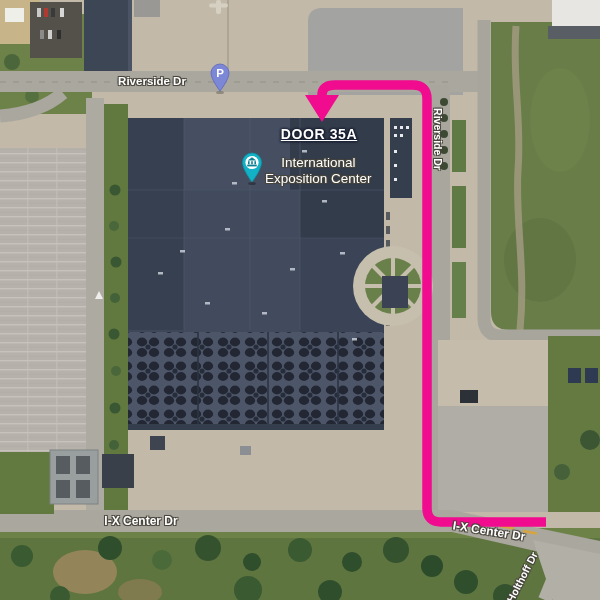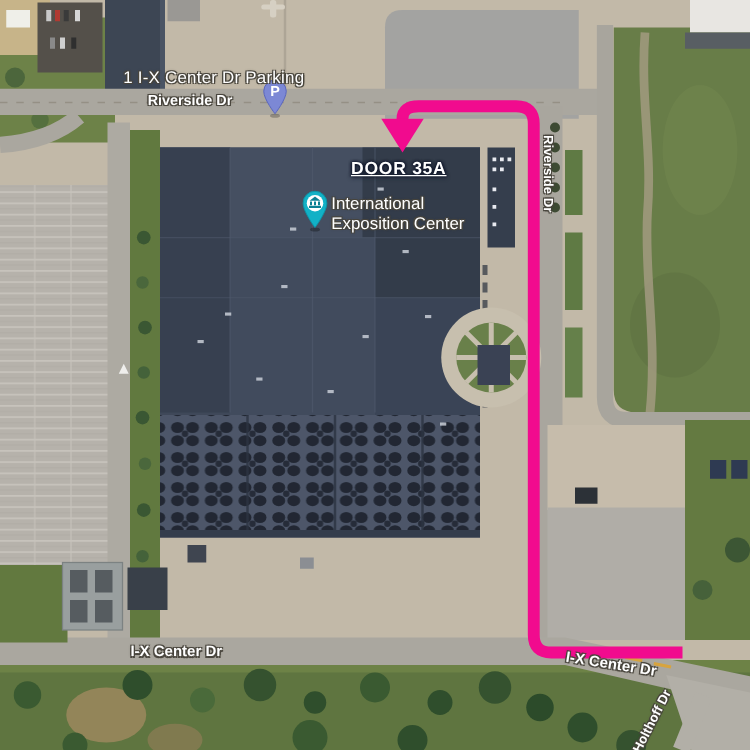--- a/index.html
+++ b/index.html
@@ -21,21 +21,21 @@
   .lbl-road{font-size:11.5px;font-weight:700;}
   .lbl-road-sm{font-size:10.5px;font-weight:700;}
   .lbl-door{
     font-size:14px;font-weight:700;letter-spacing:.6px;
     text-shadow:0 1px 3px rgba(18,24,44,.95),0 0 3px rgba(18,24,44,.9),
       -1px 0 2px rgba(18,24,44,.7),1px 0 2px rgba(18,24,44,.7);
     text-decoration:underline;
   }
   .lbl-venue{
     font-size:13.5px;font-weight:500;line-height:1.22;white-space:pre-line;
-    transform:none;text-align:left;
+    transform:none;text-align:center;
   }
   .rot90{transform:translate(-50%,-50%) rotate(90deg);}
   .rot8{transform:translate(-50%,-50%) rotate(9deg);}
   .rotHolt{transform:translate(-50%,-50%) rotate(-63deg);}
   .pin{position:absolute;}
 </style>
 </head>
 <body>
 
 <div id="map">
@@ -283,21 +283,20 @@
     <circle cx="12" cy="10.5" r="6.6" fill="#ffffff"></circle>
     <g fill="#0c7f93">
       <polygon points="12,5.2 7.6,8.6 16.4,8.6"></polygon>
       <rect x="8" y="9.2" width="1.6" height="3"></rect>
       <rect x="11.2" y="9.2" width="1.6" height="3"></rect>
       <rect x="14.4" y="9.2" width="1.6" height="3"></rect>
       <rect x="7.2" y="12.6" width="9.6" height="1.8"></rect>
     </g>
   </svg>
 
-  <div class="map-label lbl-place" style="left:171px;top:62px;">1 I-X Center Dr Parking</div>
 
   <div class="map-label lbl-road" style="left:152px;top:81px;">Riverside Dr</div>
 
   <div class="map-label lbl-road-sm rot90" style="left:438px;top:139px;">Riverside Dr</div>
 
   <div class="map-label lbl-door" style="left:319px;top:134px;">DOOR 35A</div>
 
   <div class="map-label lbl-venue" style="left:265px;top:155px;">International
 Exposition Center</div>
 

